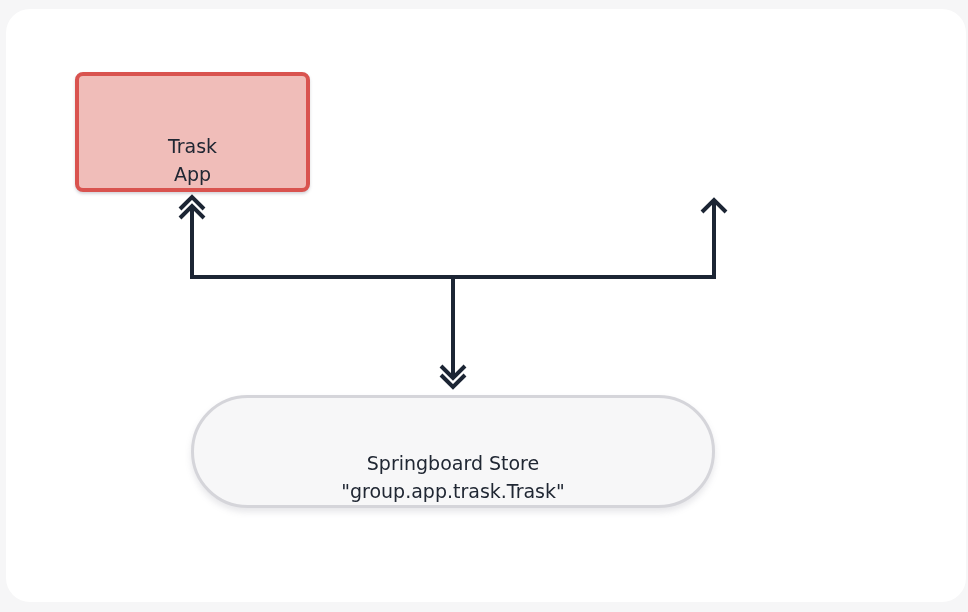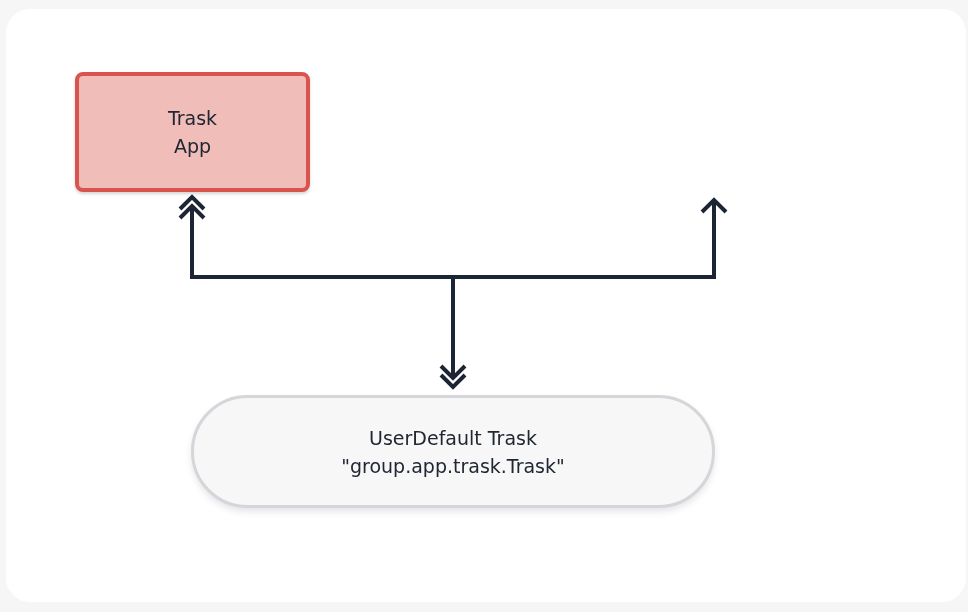--- a/index.html
+++ b/index.html
@@ -32,21 +32,21 @@
     width: 968px;
     height: 612px;
     pointer-events: none;
   }
   .node {
     position: absolute;
     box-sizing: border-box;
     display: flex;
     flex-direction: column;
     align-items: center;
-    justify-content: center;
+    justify-content: flex-end;
     text-align: center;
     font-size: 19px;
     line-height: 28px;
   }
   .node-rect {
     width: 235px;
     height: 120px;
     border-width: 4px;
     border-style: solid;
     border-radius: 8px;
@@ -88,17 +88,17 @@
     <path d="M441 366 L453 378 L465 366 M441 375 L453 387 L465 375" style="stroke: rgb(28, 37, 52);"></path>
   </svg>
 
   <div class="node node-rect node-trask-app" style="background-color: rgb(240, 189, 185); border-color: rgb(217, 83, 79); color: rgb(32, 39, 51);">
     <span class="node-label-line">Trask</span>
     <span class="node-label-line">App</span>
   </div>
 
 
   <div class="node node-store" style="background-color: rgb(247, 247, 248); border-color: rgb(213, 213, 218); color: rgb(32, 39, 51);">
-    <span class="node-label-line">UserDefault Trask</span>
+    <span class="node-label-line">Springboard Store</span>
     <span class="node-label-line">"group.app.trask.Trask"</span>
   </div>
 
 </div>
 
 </body></html>

